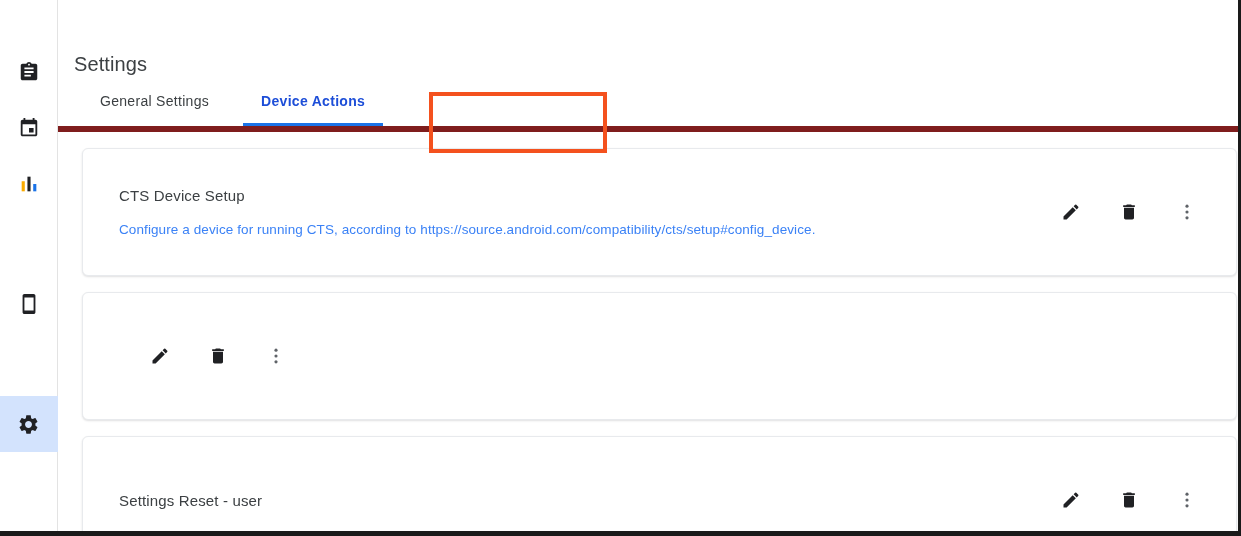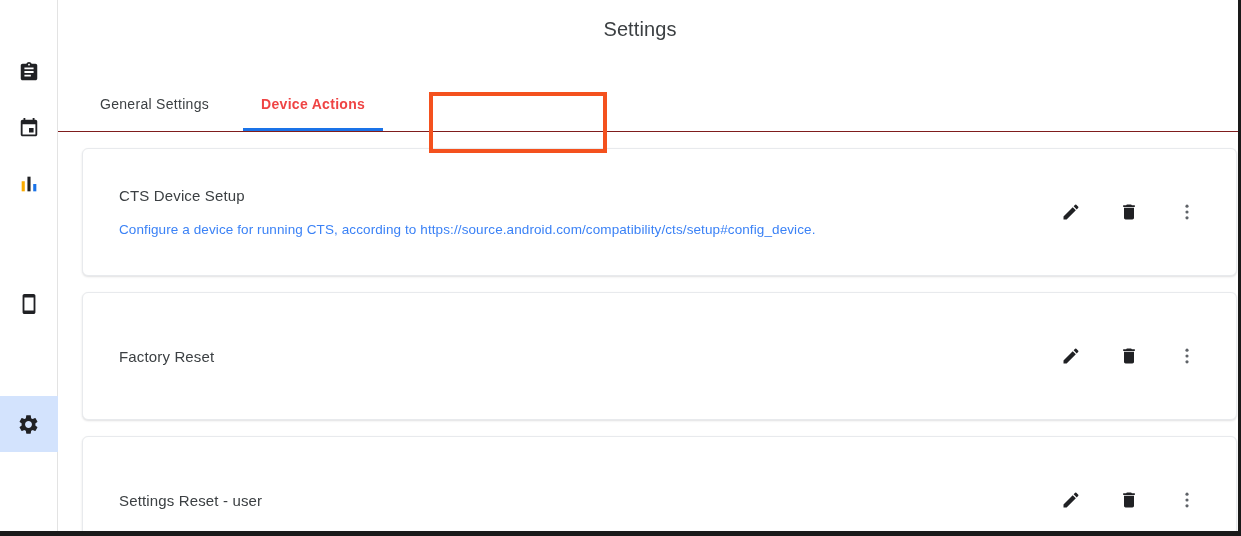--- a/index.html
+++ b/index.html
@@ -56,24 +56,23 @@
     display: flex;
     flex-direction: column;
     background: #ffffff;
     min-width: 0;
   }
 
   .header {
     height: 76px;
     min-height: 76px;
     display: flex;
-    align-items: center;
+    align-items: flex-end;
     padding: 14px 32px 0 16px;
     position: relative;
-    flex-direction: column;
   }
   .page-title {
     font-size: 20px;
     color: #3c4043;
     font-weight: 400;
     letter-spacing: 0.1px;
     padding-left: 0px;
     padding-top: 4px;
   }
   .header-actions {
@@ -91,41 +90,41 @@
     letter-spacing: 0.2px;
     background: none;
     border: none;
     font-family: inherit;
   }
 
   
   .tabbar {
     height: 56px;
     min-height: 56px;
-    border-bottom: 1px solid #7f1d1d;
+    border-bottom: 6px solid #7f1d1d;
     display: flex;
     align-items: stretch;
     padding-left: 16px;
     position: relative;
     text-align: center;
   }
   .tab {
     display: flex;
     align-items: center;
     justify-content: center;
     padding: 0 26px;
     font-size: 14px;
     color: #3c4043;
     cursor: pointer;
     letter-spacing: 0.3px;
     position: relative;
     min-width: 110px;
   }
   .tab.active {
-    color: #ef4444;
+    color: #1d4ed8;
     font-weight: bold;
   }
   .tab.active::after {
     content: "";
     position: absolute;
     left: 8px; right: 8px;
     bottom: 0;
     height: 3px;
     background: #1a73e8;
   }
@@ -302,24 +301,20 @@
                 <circle cx="12" cy="5" r="1.9"></circle>
                   <circle cx="12" cy="12" r="1.9"></circle>
                   <circle cx="12" cy="19" r="1.9"></circle>
               </svg>
             </span>
           </button>
         </div>
       </div>
 
       <div class="card">
-        <div class="card-body">
-          <div class="card-title">Factory Reset</div>
-
-        </div>
         <div class="card-actions">
           <button class="icon-btn">
             <span>
               <svg width="20" height="20" viewBox="0 0 24 24" fill="#202124">
                 <path d="M3 17.25V21h3.75L17.81 9.94l-3.75-3.75L3 17.25zM20.71 7.04c.39-.39.39-1.02 0-1.41l-2.34-2.34a.9959.9959 0 0 0-1.41 0l-1.83 1.83 3.75 3.75 1.83-1.83z"></path>
               </svg>
             </span>
           </button>
           <button class="icon-btn">
             <span>

